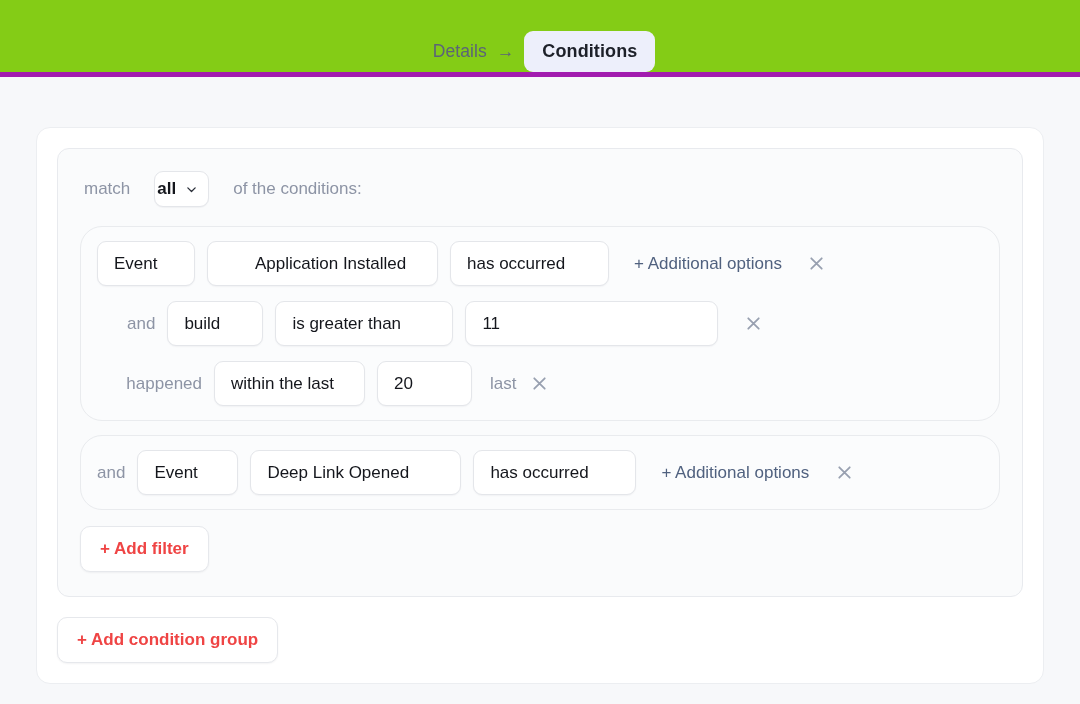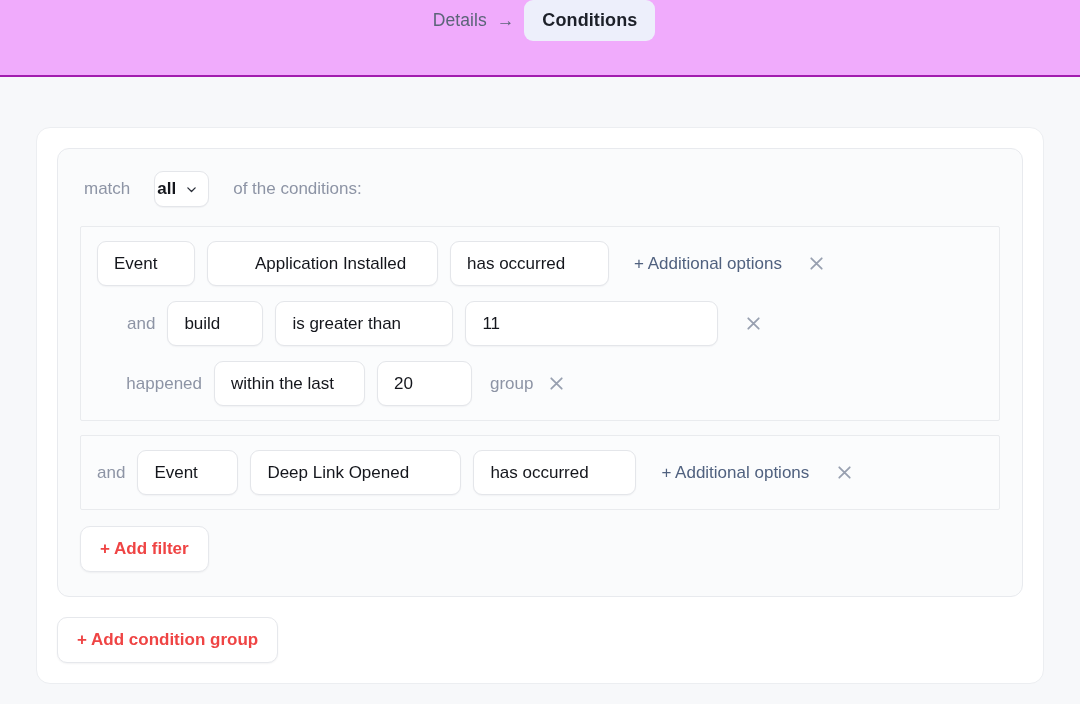--- a/index.html
+++ b/index.html
@@ -7,24 +7,24 @@
     margin: 0; padding: 0;
     width: 1080px; height: 704px;
     background: #f7f8fa;
     font-family: "Liberation Sans", sans-serif;
     -webkit-font-smoothing: antialiased;
   }
 
   
   .header {
     height: 77px;
-    background: #f0abfc;
-    border-bottom: 2px solid #a21caf;
-    display: flex;
-    align-items: flex-start;
+    background: #84cc16;
+    border-bottom: 5px solid #a21caf;
+    display: flex;
+    align-items: flex-end;
     justify-content: center;
   }
   .breadcrumb { display: flex; align-items: center; gap: 0px; }
   .crumb-prev {
     color: #5b6478;
     font-size: 17.5px;
     padding: 9px 4px 9px 8px;
     letter-spacing: .1px;
   }
   .crumb-arrow {
@@ -85,21 +85,21 @@
   .select-pill .sel-val {
     font-size: 17px;
     color: #14161c;
     font-weight: bold;
   }
   .chev { width: 13px; height: 13px; display: block; }
 
   
   .filter-block {
     border: 1px solid #e9ebee;
-    border-radius: 2px;
+    border-radius: 22px;
     background: #fbfcfd;
     padding: 14px 16px;
     margin-bottom: 14px;
   }
   .filter-block:last-of-type { margin-bottom: 16px; }
 
   .f-row {
     display: flex;
     align-items: center;
     gap: 12px;
@@ -236,21 +236,21 @@
             <svg width="19" height="19" viewBox="0 0 20 20" fill="none" stroke="#98a0b0" stroke-width="1.9" stroke-linecap="round">
               <path d="M4.5 4.5 L15.5 15.5 M15.5 4.5 L4.5 15.5"></path>
             </svg>
           </span>
         </div>
 
         <div class="f-row">
           <span class="conj happened">happened</span>
           <div class="field w-within">within the last</div>
           <div class="field w-num">20</div>
-          <span class="unit">group</span>
+          <span class="unit">last</span>
           <span class="xbtn">
             <svg width="19" height="19" viewBox="0 0 20 20" fill="none" stroke="#98a0b0" stroke-width="1.9" stroke-linecap="round">
               <path d="M4.5 4.5 L15.5 15.5 M15.5 4.5 L4.5 15.5"></path>
             </svg>
           </span>
         </div>
 
       </div>
 
       

